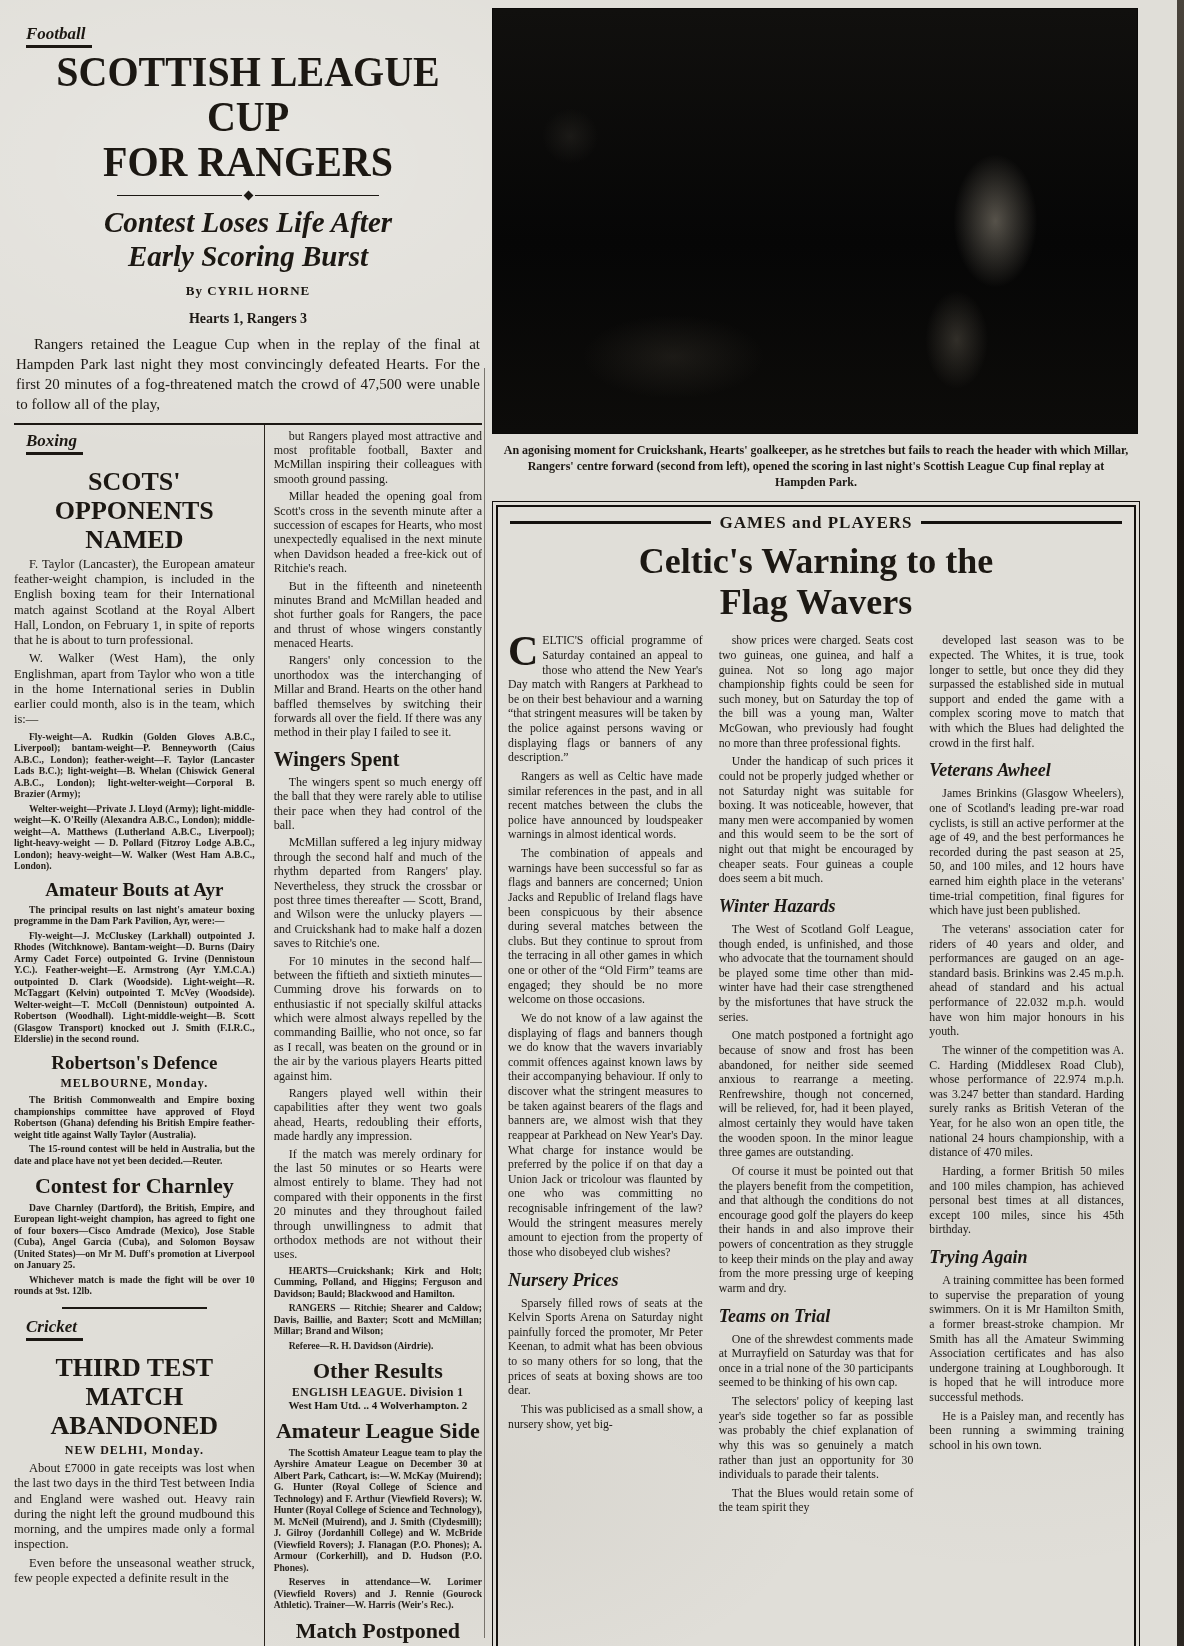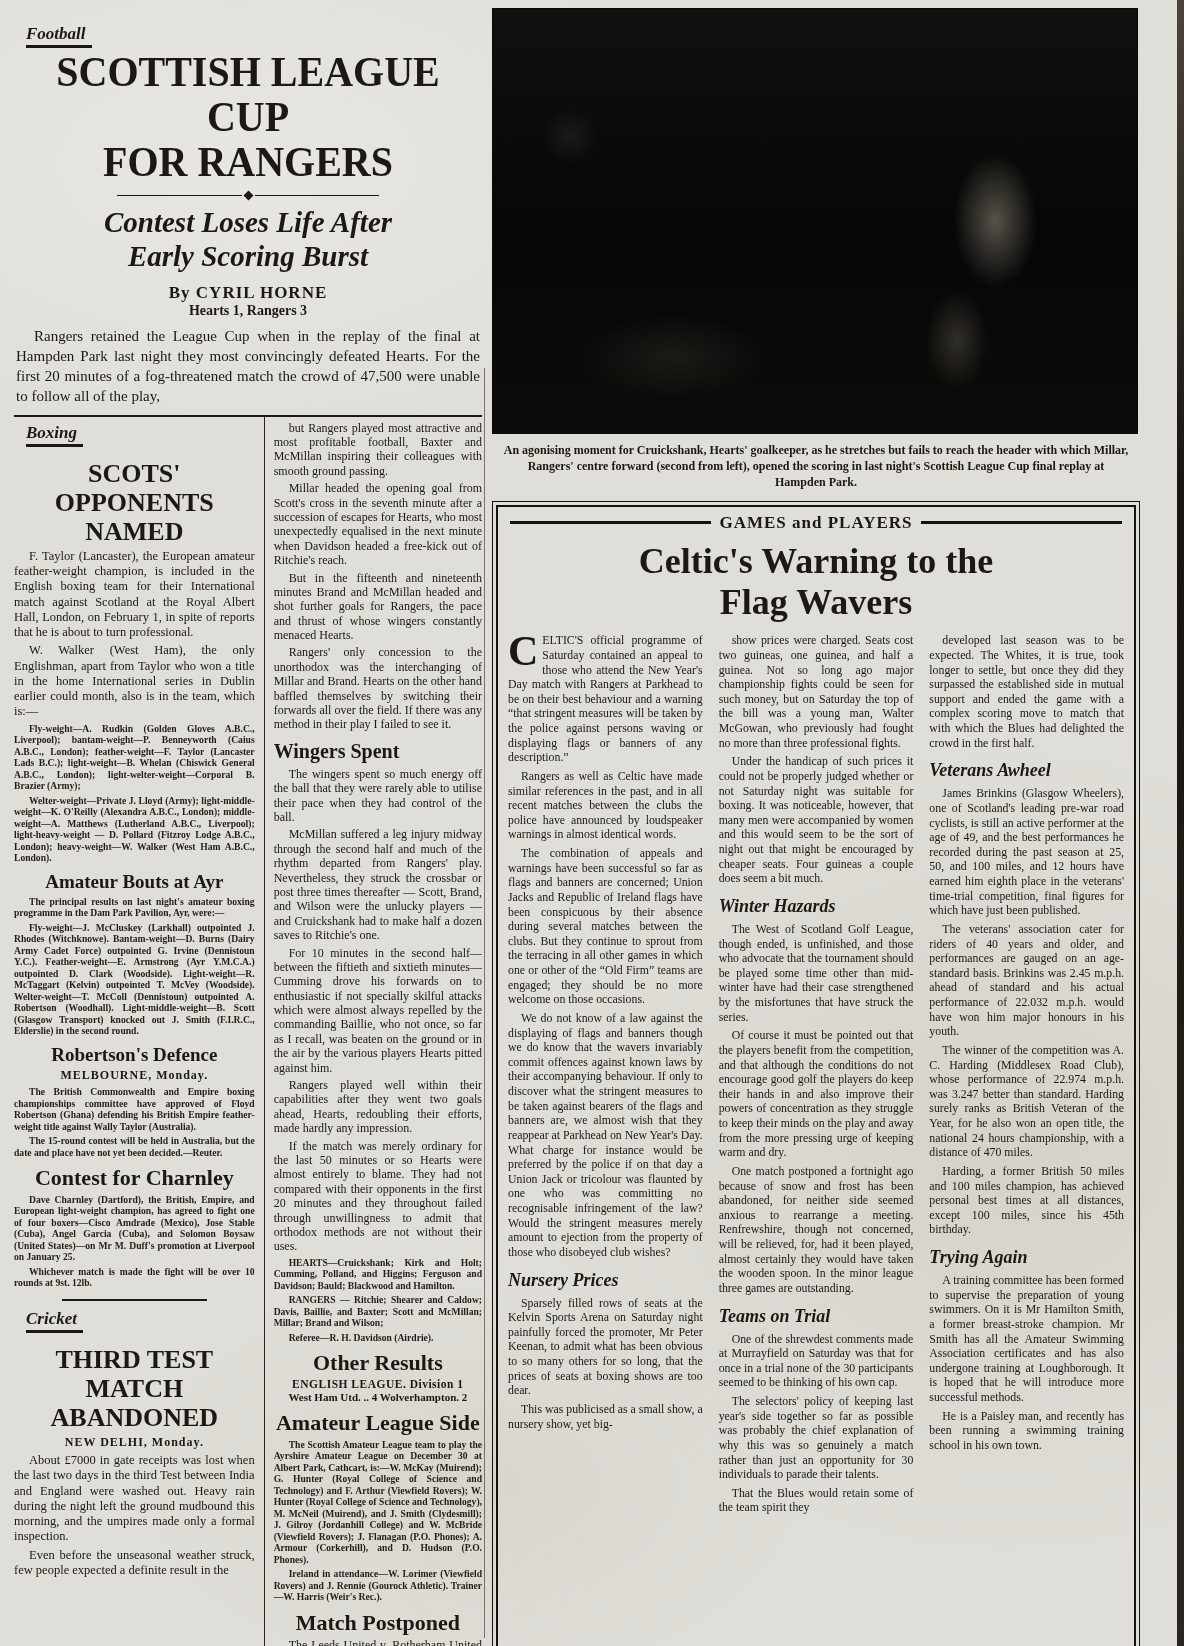--- a/index.html
+++ b/index.html
@@ -17,22 +17,22 @@
   
   .left-zone{position:absolute;left:14px;top:22px;width:468px;height:1636px;overflow:hidden;}
   .kicker{display:inline-block;font-style:italic;font-weight:bold;font-size:17px;
     border-bottom:3px solid #1c1813;padding:0 6px 1px 0;margin:2px 0 4px 12px;}
   .main-head{margin:2px 0 0;text-align:center;font-weight:bold;font-size:40px;line-height:1.05;
     letter-spacing:0px;transform:scaleY(1.08);}
   .hl-divider{display:flex;align-items:center;width:56%;margin:12px auto 6px;}
   .hl-divider::before,.hl-divider::after{content:"";flex:1;border-top:1.5px solid #1c1813;}
   .hl-diamond{width:7px;height:7px;background:#1c1813;transform:rotate(45deg);margin:0 3px;}
   .sub-head{margin:4px 0 0;text-align:center;font-weight:bold;font-style:italic;font-size:29px;line-height:1.18;}
-  .byline{text-align:center;font-weight:bold;font-size:17px;margin-top:10px;letter-spacing:1px;}
-  .scoreline{text-align:center;font-weight:bold;font-size:14px;margin-top:0;}
+  .byline{text-align:center;font-weight:bold;font-size:13px;margin-top:10px;letter-spacing:1px;}
+  .scoreline{text-align:center;font-weight:bold;font-size:14px;margin-top:12px;}
   .lead{font-size:15px;line-height:1.32;text-align:justify;margin:8px 2px 0;text-indent:18px;}
 
   .left-cols{display:flex;margin-top:8px;border-top:2.5px solid #1c1813;}
   .col-a{width:246px;padding:4px 9px 0 0;}
   .col-b{width:213px;border-left:1.5px solid #2a241d;padding:4px 0 0 9px;}
 
   .p p{margin:0 0 3px;text-indent:15px;text-align:justify;}
   .body-md p{font-size:12.5px;line-height:1.22;}
   .body-sm p{font-size:12px;line-height:1.2;}
   .fine p{font-size:9.6px;line-height:1.2;font-weight:bold;color:#231e18;}
@@ -164,21 +164,21 @@
           <p>Referee—R. H. Davidson (Airdrie).</p>
         </div>
 
         <div class="sec-head h-md">Other Results</div>
         <div class="league-line">ENGLISH LEAGUE.  Division 1</div>
         <div class="result-line">West Ham Utd. .. 4    Wolverhampton. 2</div>
 
         <div class="sec-head h-md">Amateur League Side</div>
         <div class="p fine">
             <p>The Scottish Amateur League team to play the Ayrshire Amateur League on December 30 at Albert Park, Cathcart, is:—W. McKay (Muirend); G. Hunter (Royal College of Science and Technology) and F. Arthur (Viewfield Rovers); W. Hunter (Royal College of Science and Technology), M. McNeil (Muirend), and J. Smith (Clydesmill); J. Gilroy (Jordanhill College) and W. McBride (Viewfield Rovers); J. Flanagan (P.O. Phones); A. Armour (Corkerhill), and D. Hudson (P.O. Phones).</p>
-            <p>Ireland in attendance—W. Lorimer (Viewfield Rovers) and J. Rennie (Gourock Athletic). Trainer—W. Harris (Weir's Rec.).</p>
+            <p>Reserves in attendance—W. Lorimer (Viewfield Rovers) and J. Rennie (Gourock Athletic). Trainer—W. Harris (Weir's Rec.).</p>
           </div>
 
         <div class="sec-head h-md">Match Postponed</div>
         <div class="p body-sm">
             <p>The Leeds United v. Rotherham United English League Cup fourth-round replay was postponed last night</p>
           </div>
       </div>
     </div>
   </div>
 
@@ -214,22 +214,22 @@
           </div>
 
           <div class="gp-col">
             <div class="p">
                 <p>show prices were charged. Seats cost two guineas, one guinea, and half a guinea. Not so long ago major championship fights could be seen for such money, but on Saturday the top of the bill was a young man, Walter McGowan, who previously had fought no more than three professional fights.</p>
                 <p>Under the handicap of such prices it could not be properly judged whether or not Saturday night was suitable for boxing. It was noticeable, however, that many men were accompanied by women and this would seem to be the sort of night out that might be encouraged by cheaper seats. Four guineas a couple does seem a bit much.</p>
               </div>
             <div class="gp-sub">Winter Hazards</div>
             <div class="p">
                 <p>The West of Scotland Golf League, though ended, is unfinished, and those who advocate that the tournament should be played some time other than mid-winter have had their case strengthened by the misfortunes that have struck the series.</p>
+                <p>One match postponed a fortnight ago because of snow and frost has been abandoned, for neither side seemed anxious to rearrange a meeting. Renfrewshire, though not concerned, will be relieved, for, had it been played, almost certainly they would have taken the wooden spoon. In the minor league three games are outstanding.</p>
                 <p>Of course it must be pointed out that the players benefit from the competition, and that although the conditions do not encourage good golf the players do keep their hands in and also improve their powers of concentration as they struggle to keep their minds on the play and away from the more pressing urge of keeping warm and dry.</p>
-                <p>One match postponed a fortnight ago because of snow and frost has been abandoned, for neither side seemed anxious to rearrange a meeting. Renfrewshire, though not concerned, will be relieved, for, had it been played, almost certainly they would have taken the wooden spoon. In the minor league three games are outstanding.</p>
               </div>
             <div class="gp-sub">Teams on Trial</div>
             <div class="p">
                 <p>One of the shrewdest comments made at Murrayfield on Saturday was that for once in a trial none of the 30 participants seemed to be thinking of his own cap.</p>
                 <p>The selectors' policy of keeping last year's side together so far as possible was probably the chief explanation of why this was so genuinely a match rather than just an opportunity for 30 individuals to parade their talents.</p>
                 <p>That the Blues would retain some of the team spirit they</p>
               </div>
           </div>
 
           <div class="gp-col">

